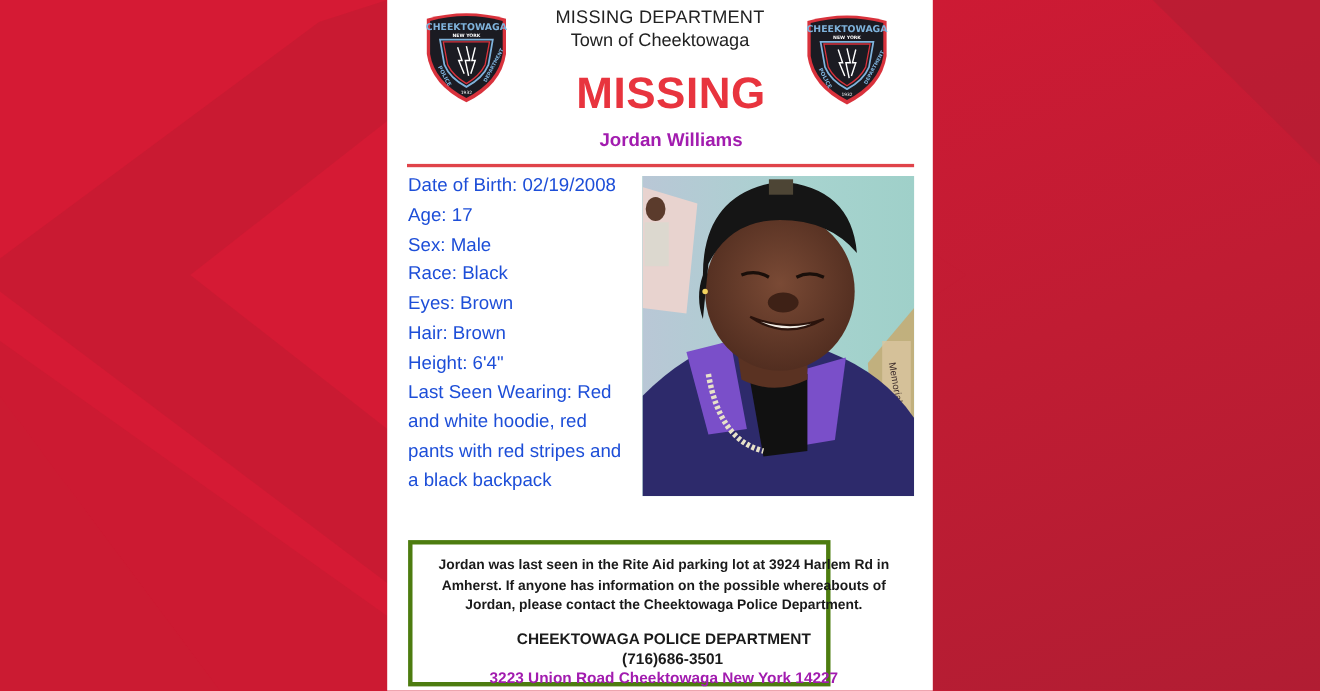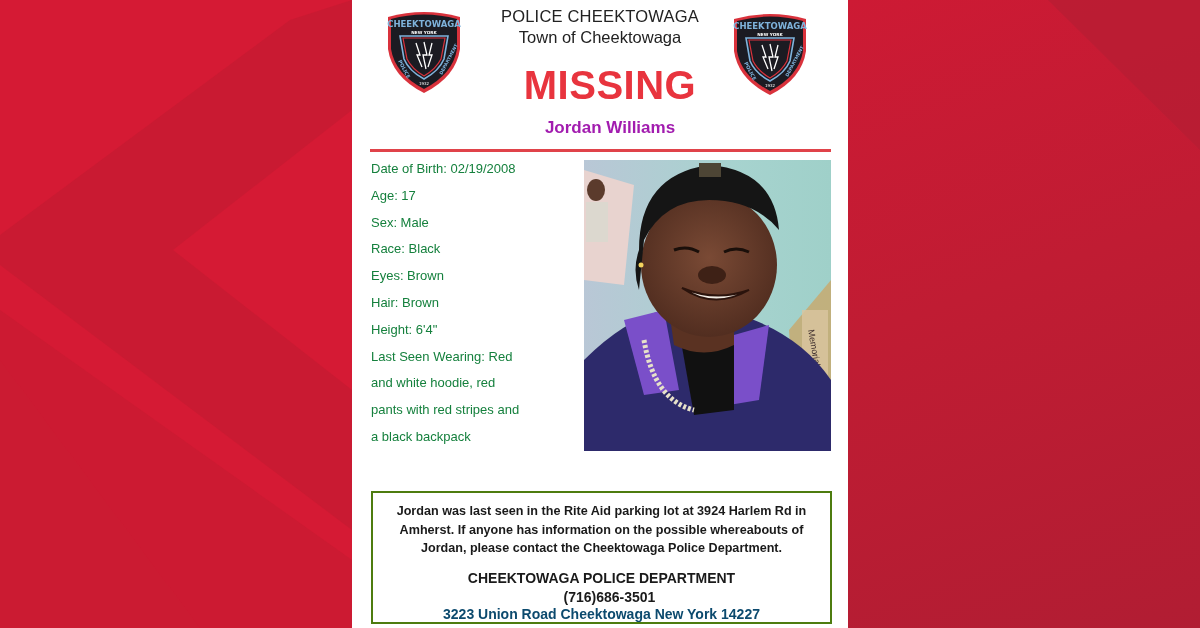--- a/index.html
+++ b/index.html
@@ -50,49 +50,49 @@
     }
     .divider {
       position: absolute; left: 18px; top: 149px; width: 461px; height: 3px;
       background: #e0434a;
     }
 
     .details {
       position: absolute; left: 19px; top: 160px; width: 210px;
     }
     .detail-row {
-      font-size: 13px; color: #15803d; height: 26.8px; line-height: 18px;
+      font-size: 17px; color: #1d4ed8; height: 26.8px; line-height: 18px;
       white-space: nowrap;
     }
 
     .photo {
       position: absolute; left: 232px; top: 160px; width: 247px; height: 291px;
       overflow: hidden; background: #9cc9c4;
     }
 
     .info-box {
-      position: absolute; left: 19px; top: 491px; width: 461px; height: 133px;
-      border: 2px solid #4d7c0f; background: #fff;
+      position: absolute; left: 19px; top: 491px; width: 384px; height: 133px;
+      border: 4px solid #4d7c0f; background: #fff;
     }
     .info-text {
       position: absolute; left: 0; top: 9px; width: 457px;
       text-align: center; font-size: 12.6px; font-weight: bold; color: #1a1a1a;
       line-height: 18.5px; padding: 0 12px;
     }
     .contact-name {
       position: absolute; left: 0; top: 77px; width: 457px;
       text-align: center; font-size: 14px; font-weight: bold; color: #1a1a1a;
     }
     .contact-phone {
       position: absolute; left: 0; top: 96px; width: 457px;
       text-align: center; font-size: 14px; font-weight: bold; color: #1a1a1a; padding-left: 16px;
     }
     .contact-address {
       position: absolute; left: 0; top: 113px; width: 457px;
-      text-align: center; font-size: 14px; font-weight: bold; color: #0c4a6e;
+      text-align: center; font-size: 14px; font-weight: bold; color: #a21caf;
     }
   </style>
 </head>
 <body>
 
 <div class="bg">
   <div class="bg-left"></div>
 
   <svg width="352" height="628" style="position:absolute;left:0;top:0;">
     <polygon points="0,235 290,20 352,0 352,110 173,250 352,390 352,530 0,265" fill="#c81b32" opacity="0.9"></polygon>
@@ -131,21 +131,21 @@
     <text x="40" y="18" text-anchor="middle" font-family="DejaVu Sans, sans-serif" font-size="8.5" font-weight="bold" fill="#7fb3dc">CHEEKTOWAGA</text>
     <text x="40" y="24.5" text-anchor="middle" font-family="DejaVu Sans, sans-serif" font-size="4.2" font-weight="bold" fill="#ffffff">NEW YORK</text>
     <path d="M32,34 L36,46 L33,46 L38,58" fill="none" stroke="#ffffff" stroke-width="1.3"></path>
     <path d="M40,33 L43,46 L39,46 L42,60" fill="none" stroke="#ffffff" stroke-width="1.3"></path>
     <path d="M48,34 L45,46 L48,46 L44,58" fill="none" stroke="#ffffff" stroke-width="1.3"></path>
     <text x="14" y="52" font-family="DejaVu Sans, sans-serif" font-size="5" font-weight="bold" fill="#7fb3dc" transform="rotate(62 14 52)">POLICE</text>
     <text x="58" y="66" font-family="DejaVu Sans, sans-serif" font-size="4.5" font-weight="bold" fill="#7fb3dc" transform="rotate(-62 58 66)">DEPARTMENT</text>
     <text x="40" y="76" text-anchor="middle" font-family="DejaVu Sans, sans-serif" font-size="4" fill="#ffffff">1932</text>
   </svg>
 
-  <div class="header-line1">POLICE CHEEKTOWAGA</div>
+  <div class="header-line1">MISSING DEPARTMENT</div>
   <div class="header-line2">Town of Cheektowaga</div>
   <div class="missing">MISSING</div>
   <div class="name">Jordan Williams</div>
   <div class="divider"></div>
 
   <div class="details">
     <div class="detail-row">Date of Birth: 02/19/2008</div>
     <div class="detail-row">Age: 17</div>
     <div class="detail-row">Sex: Male</div>
     <div class="detail-row">Race: Black</div>

